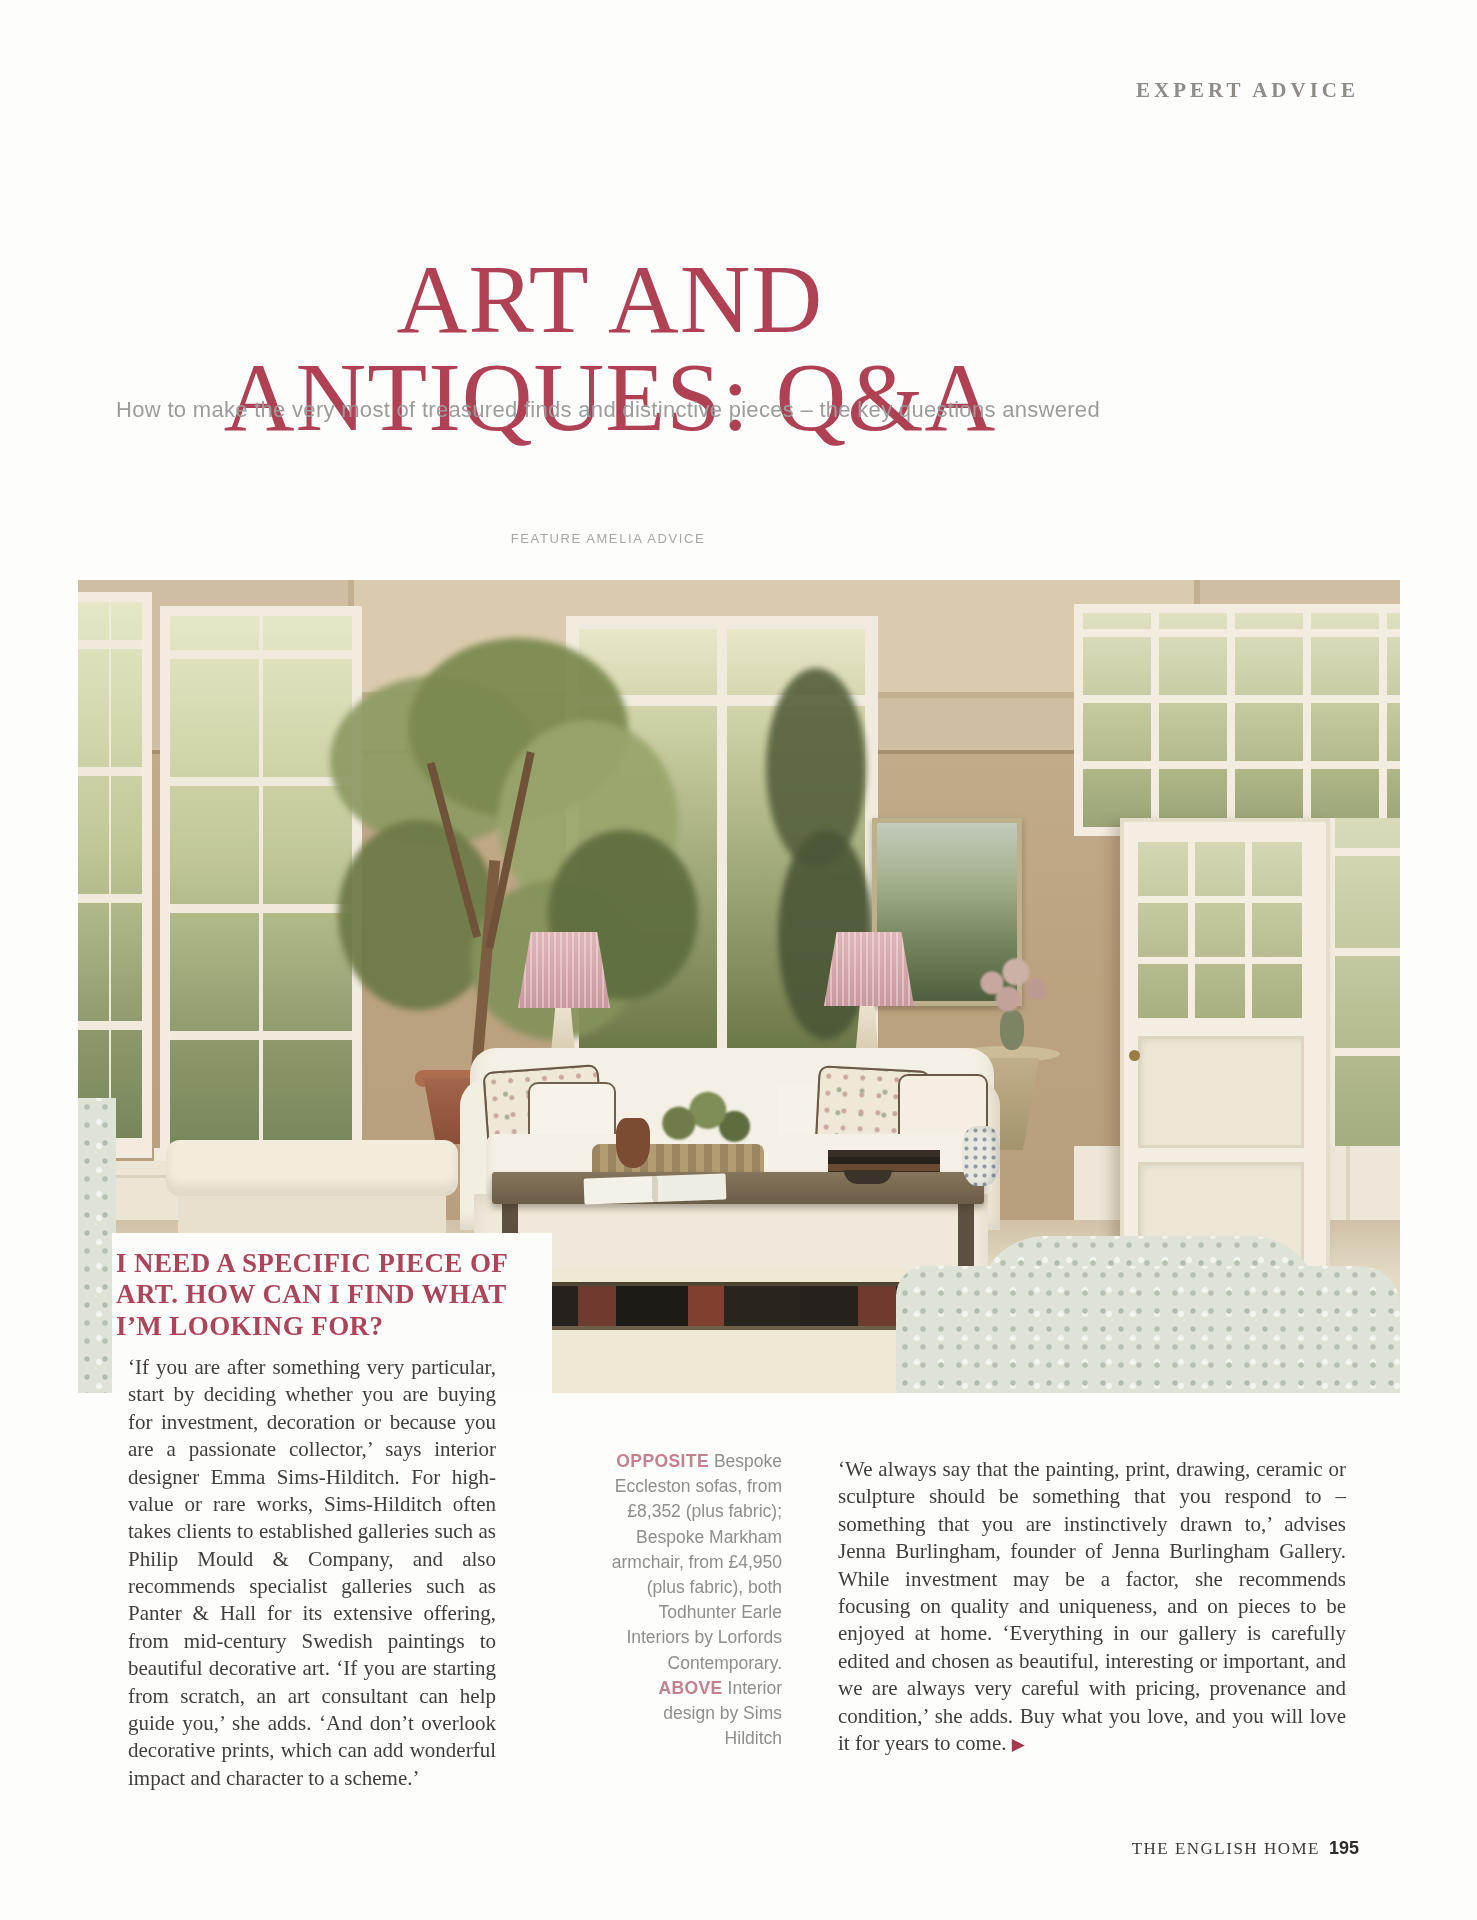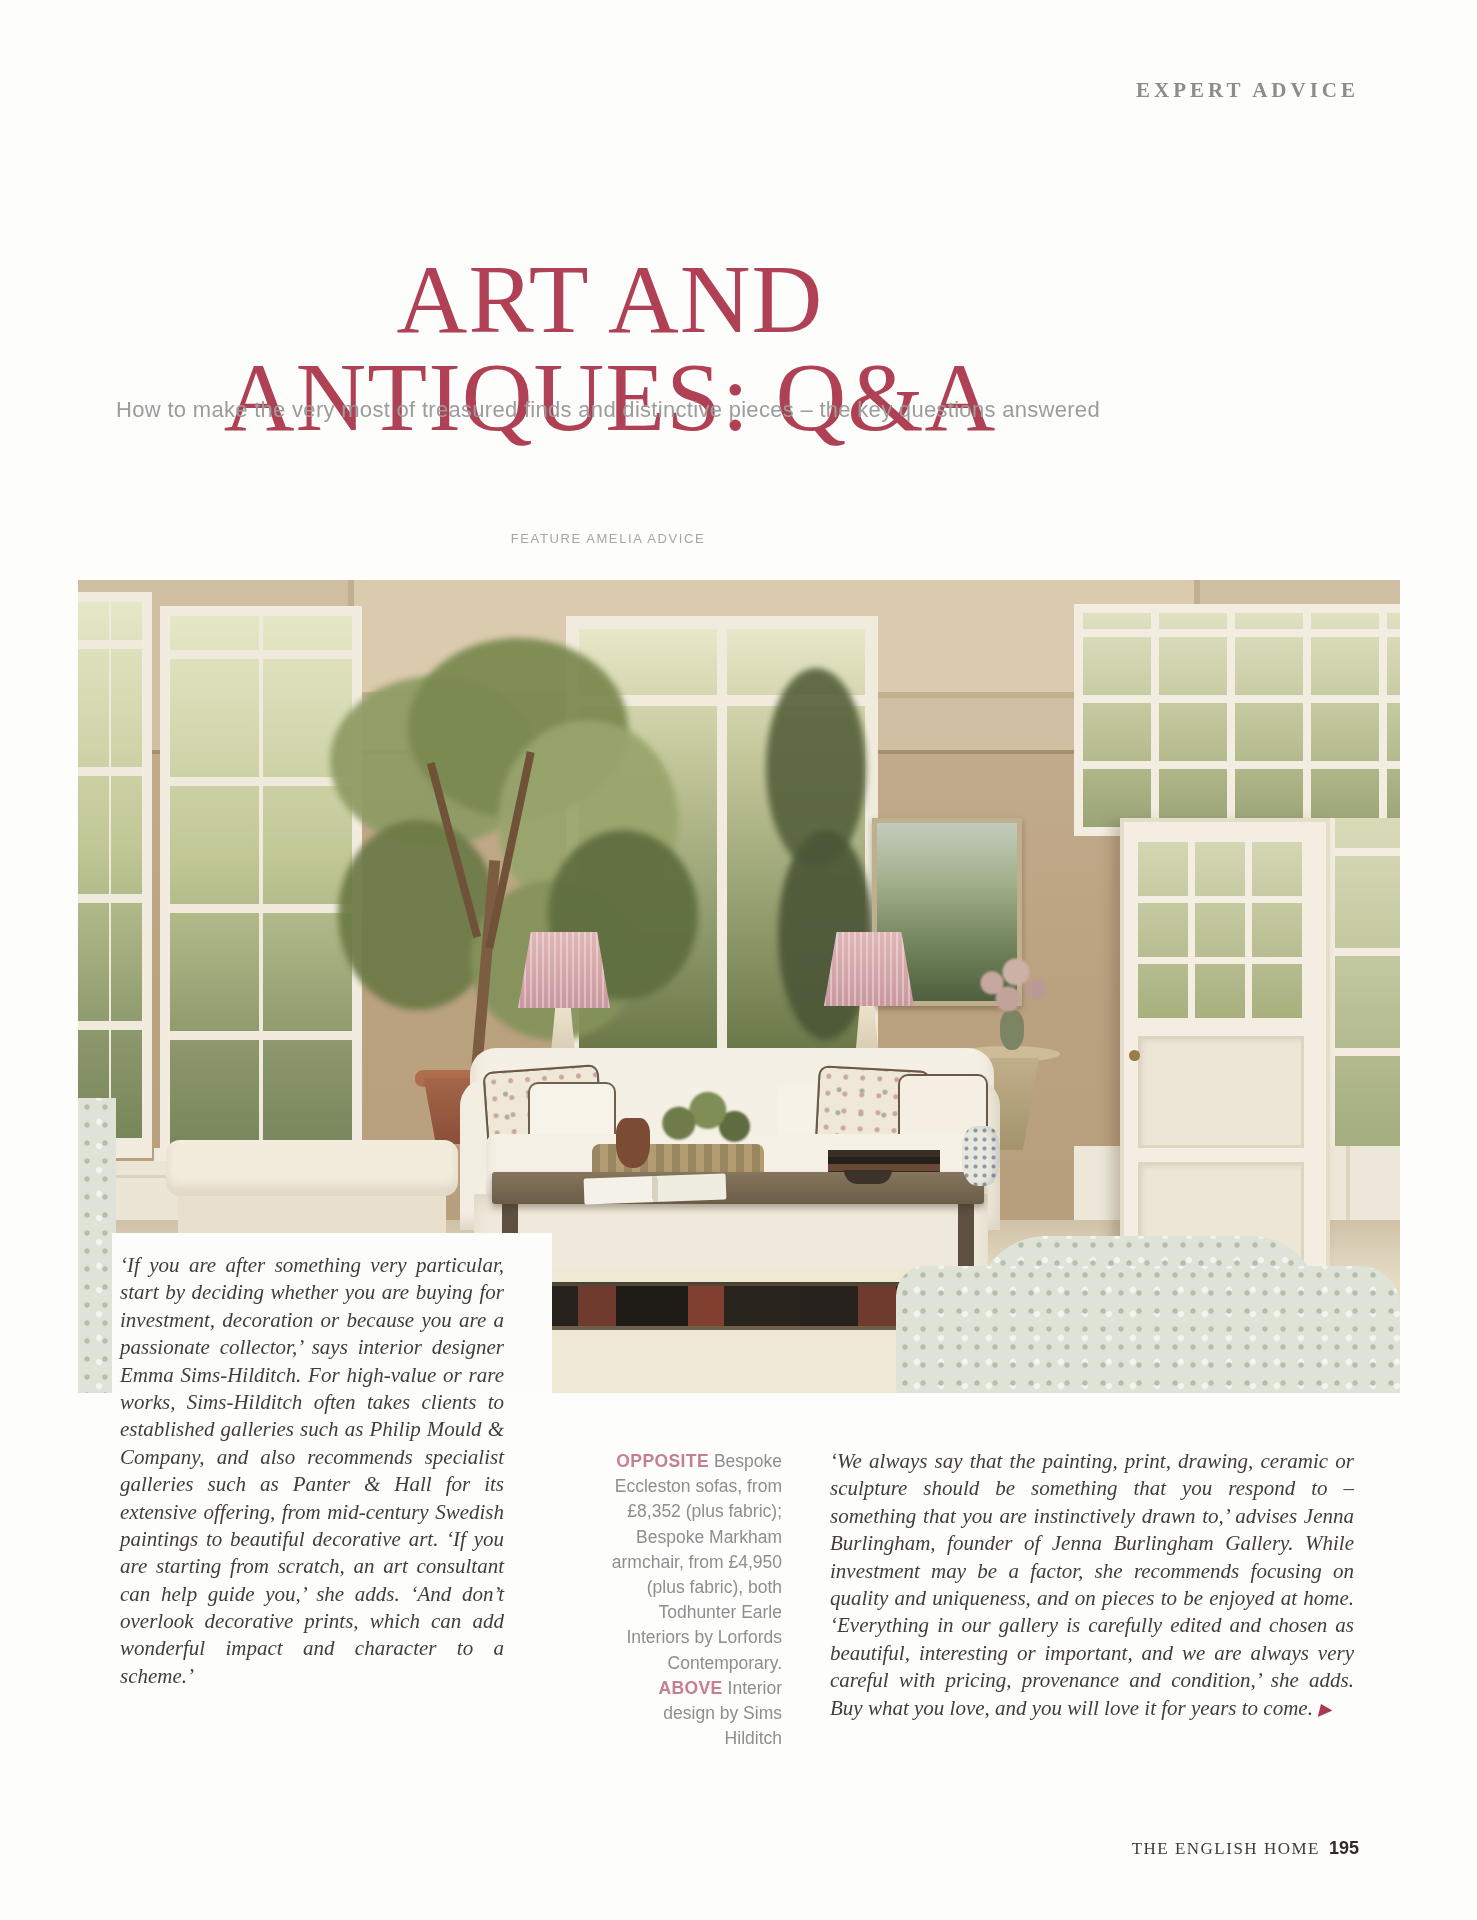--- a/index.html
+++ b/index.html
@@ -168,21 +168,21 @@
        background-size:18px 18px,24px 24px;background-position:0 0,9px 12px;}
   .floral-right{left:818px;top:686px;width:504px;height:127px;border-radius:30px 40px 0 0;}
   .floral-mound{left:898px;top:656px;width:344px;height:70px;border-radius:172px 172px 0 0;}
   .floral-corner{left:0;top:518px;width:38px;height:295px;}
   .white-box{left:34px;top:653px;width:440px;height:160px;background:#fcfcfa;}
 
   
   .q-heading{font-family:"Liberation Serif",serif;font-weight:700;color:#ad4459;
        letter-spacing:.4px;margin:0;}
   .q-body{font-family:"Liberation Serif",serif;font-size:21px;line-height:1.305;
-       color:#413d3a;text-align:justify;margin:4px;font-style:italic;}
+       color:#413d3a;text-align:justify;margin:12px;}
   .col-q1{position:absolute;left:116px;top:1248px;width:392px;}
   .col-q1 .q-heading{font-size:27px;line-height:1.16;margin-bottom:12px;}
   .col-caption{position:absolute;left:604px;top:1449px;width:178px;
        font-family:"Liberation Sans",sans-serif;font-size:17.5px;line-height:1.44;color:#8e8e8e;}
   .col-caption p{margin:0;text-align:right;}
   .cap-label{color:#c5808e;font-weight:700;letter-spacing:.4px;}
   .col-q2{position:absolute;left:826px;top:1444px;width:532px;}
   .col-q2 .q-heading{font-size:26px;line-height:1.1;margin-bottom:10px;}
   .arrow{color:#a83a50;font-size:17px;}
 
@@ -275,20 +275,21 @@
   <div class="open-book"></div>
   <div class="bowl"></div>
   <div class="jug-white"></div>
   <div class="floral floral-mound"></div>
   <div class="floral floral-right"></div>
   <div class="floral floral-corner"></div>
   <div class="white-box"></div>
 </div>
 
 <div class="col-q1">
+  <h2 class="q-heading">I NEED A SPECIFIC PIECE OF ART. HOW CAN I FIND WHAT I’M LOOKING FOR?</h2>
   <p class="q-body">‘If you are after something very particular, start by deciding whether you are buying for investment, decoration or because you are a passionate collector,’ says interior designer Emma Sims-Hilditch. For high-value or rare works, Sims-Hilditch often takes clients to established galleries such as Philip Mould &amp; Company, and also recommends specialist galleries such as Panter &amp; Hall for its extensive offering, from mid-century Swedish paintings to beautiful decorative art. ‘If you are starting from scratch, an art consultant can help guide you,’ she adds. ‘And don’t overlook decorative prints, which can add wonderful impact and character to a scheme.’</p>
 </div>
 
 <div class="col-caption">
   <p><span class="cap-label">OPPOSITE</span> <span>Bespoke Eccleston sofas, from £8,352 (plus fabric); Bespoke Markham armchair, from £4,950 (plus fabric), both Todhunter Earle Interiors by Lorfords Contemporary.</span></p>
   <p><span class="cap-label">ABOVE</span> <span>Interior design by Sims Hilditch</span></p>
 </div>
 
 <div class="col-q2">
   <p class="q-body"><span>‘We always say that the painting, print, drawing, ceramic or sculpture should be something that you respond to – something that you are instinctively drawn to,’ advises Jenna Burlingham, founder of Jenna Burlingham Gallery. While investment may be a factor, she recommends focusing on quality and uniqueness, and on pieces to be enjoyed at home. ‘Everything in our gallery is carefully edited and chosen as beautiful, interesting or important, and we are always very careful with pricing, provenance and condition,’ she adds. Buy what you love, and you will love it for years to come.</span> <span class="arrow">▶</span></p>

